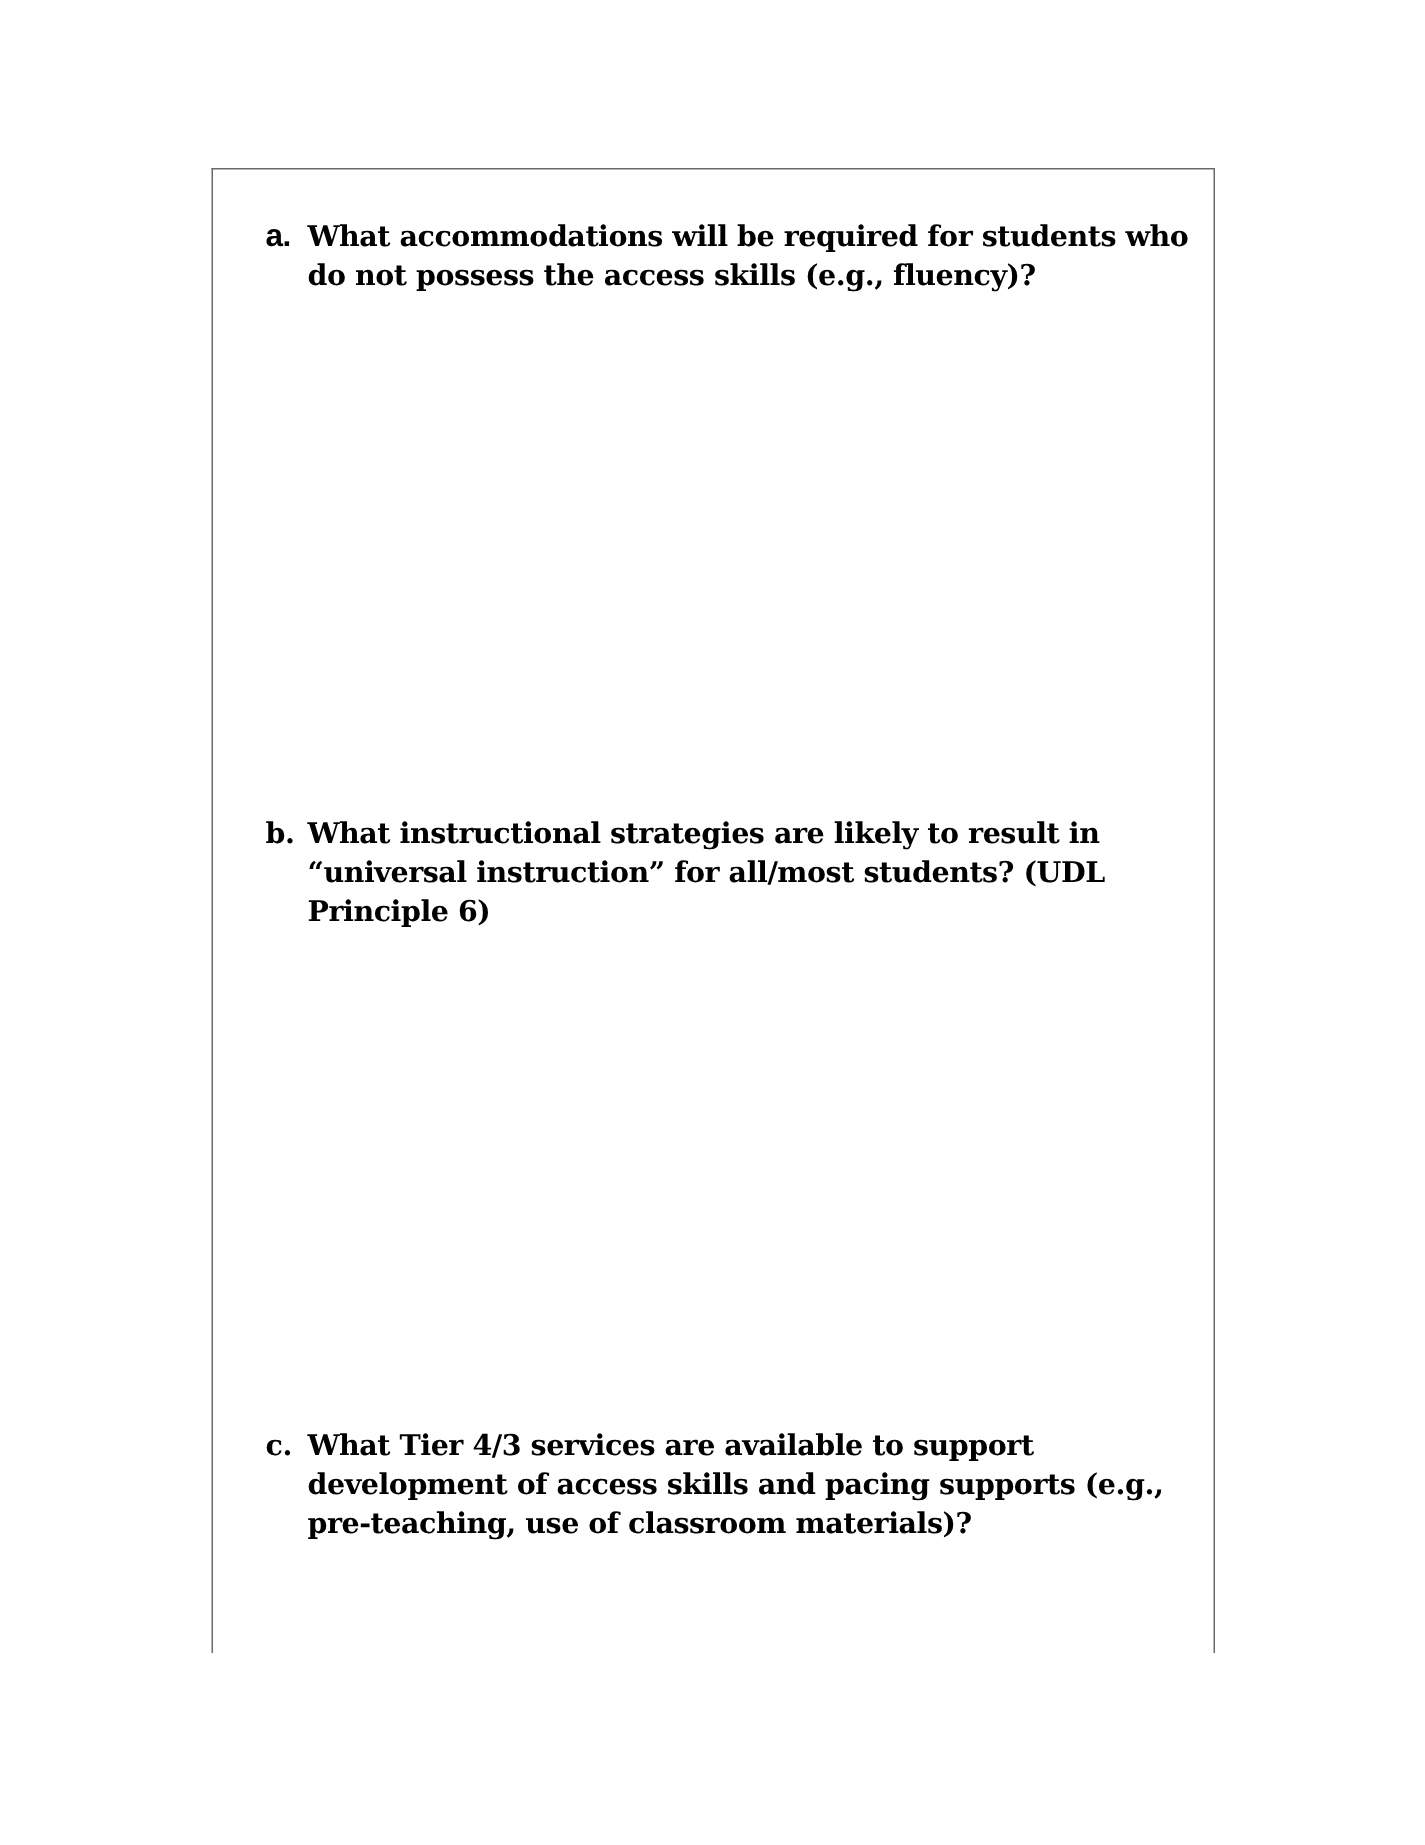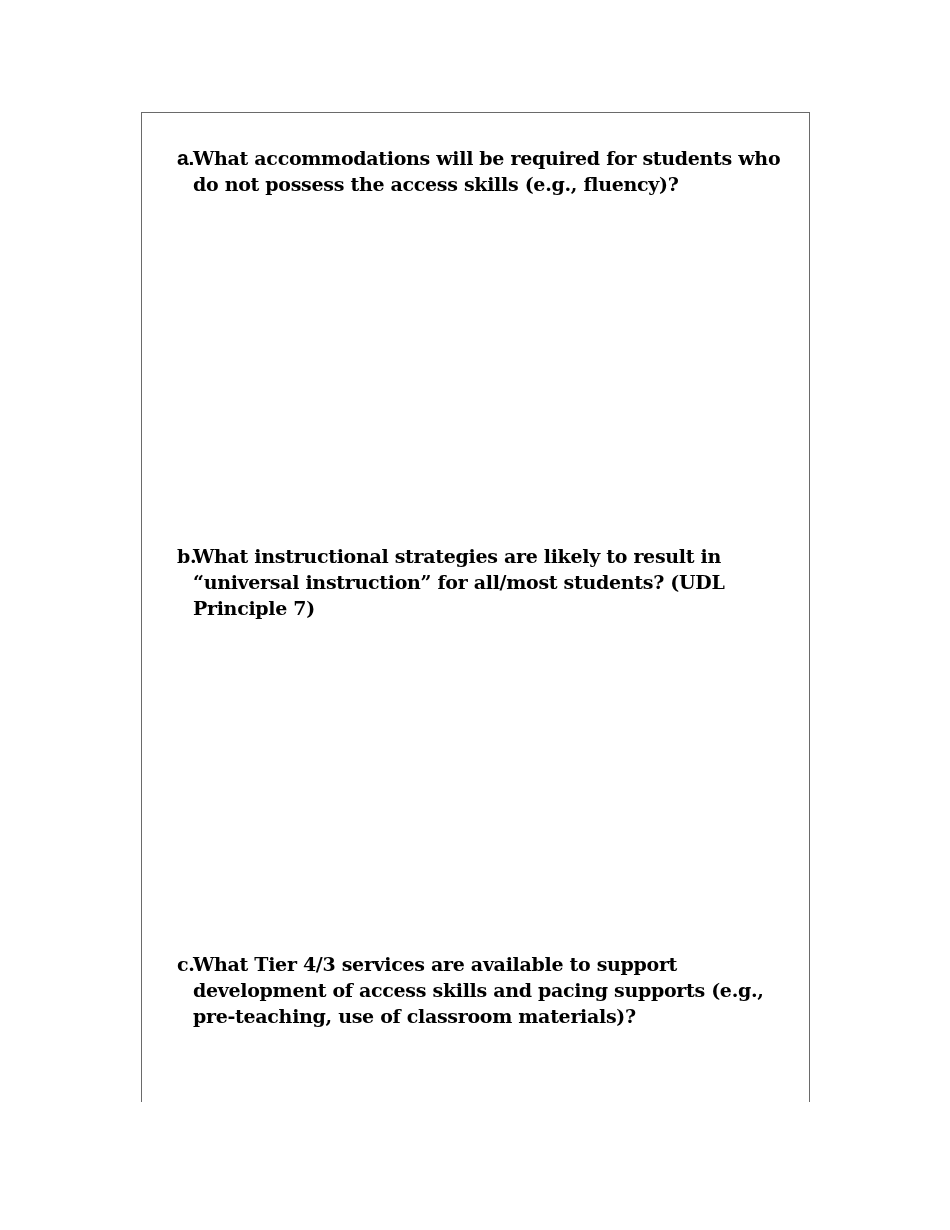--- a/index.html
+++ b/index.html
@@ -35,38 +35,38 @@
       line-height: 26px;
       letter-spacing: -0.3px;
     }
     .q .label {
       position: absolute;
       left: 0;
       top: 0;
     }
     .q .text {
       display: block;
-      margin-left: 16px;
+      margin-left: 28px;
     }
     .q-a { top: 145px; }
     .q-a .label { font-family: "Liberation Sans", sans-serif; font-size: 21px; }
     .q-b { top: 543px; width: 560px; }
     .q-c { top: 951px; width: 620px; }
   </style>
 </head>
 <body>
 
 <div class="box"></div>
 
 <div class="q q-a">
   <span class="label">a.</span>
   <span class="text">What accommodations will be required for students who do not possess the access skills (e.g., fluency)?</span>
 </div>
 
 <div class="q q-b">
   <span class="label">b.</span>
-  <span class="text"> What instructional strategies are likely to result in “universal instruction” for all/most students? (UDL Principle 7)</span>
+  <span class="text"> What instructional strategies are likely to result in “universal instruction” for all/most students? (UDL Principle 6)</span>
 </div>
 
 <div class="q q-c">
   <span class="label">c.</span>
   <span class="text">What Tier 4/3 services are available to support development of access skills and pacing supports (e.g., pre-teaching, use of classroom materials)?</span>
 </div>
 
 </body></html>

